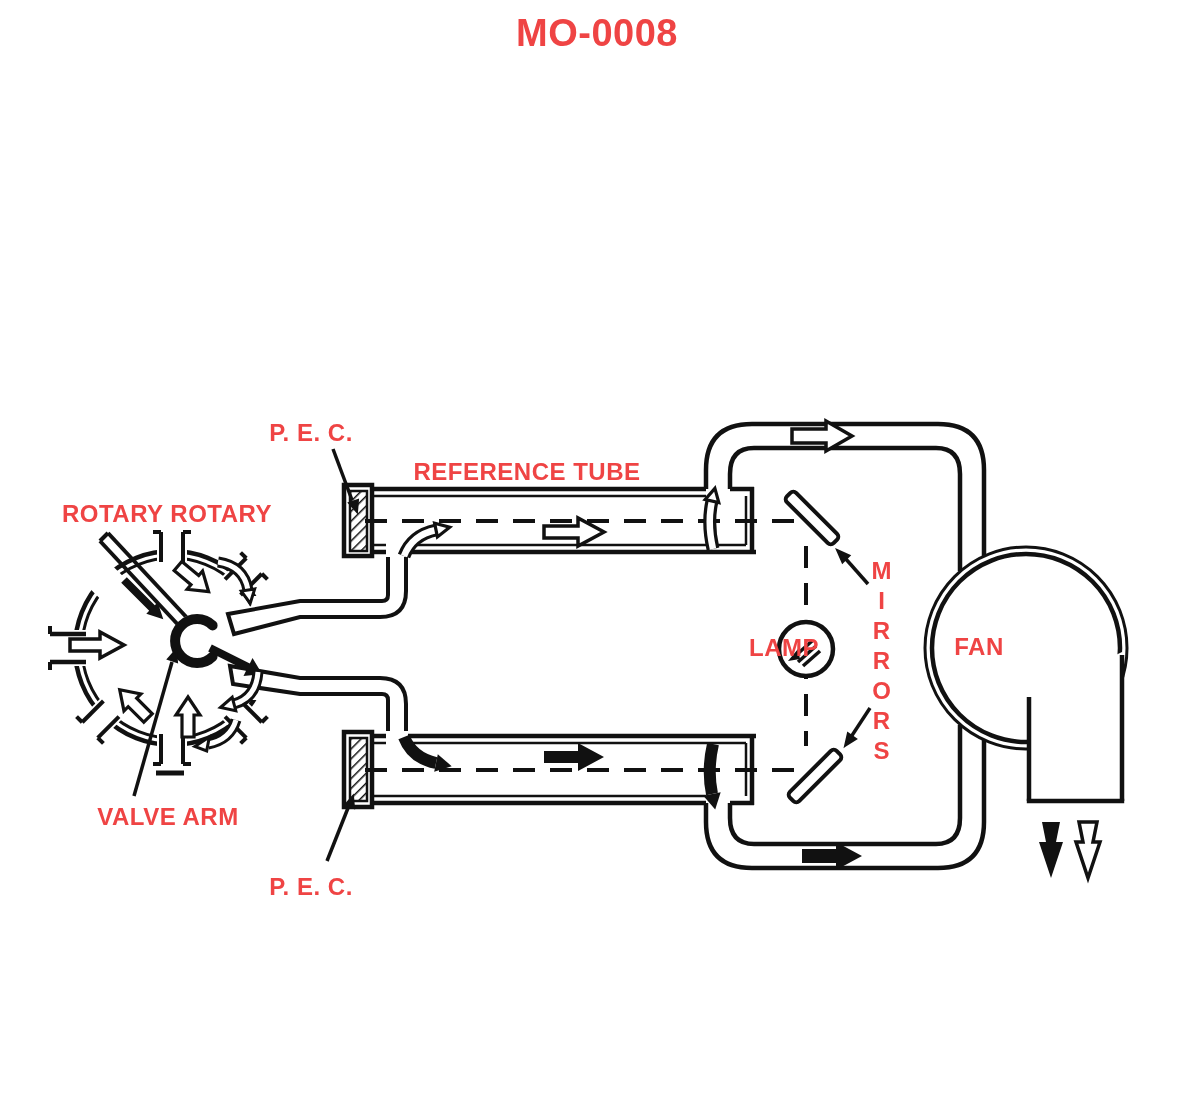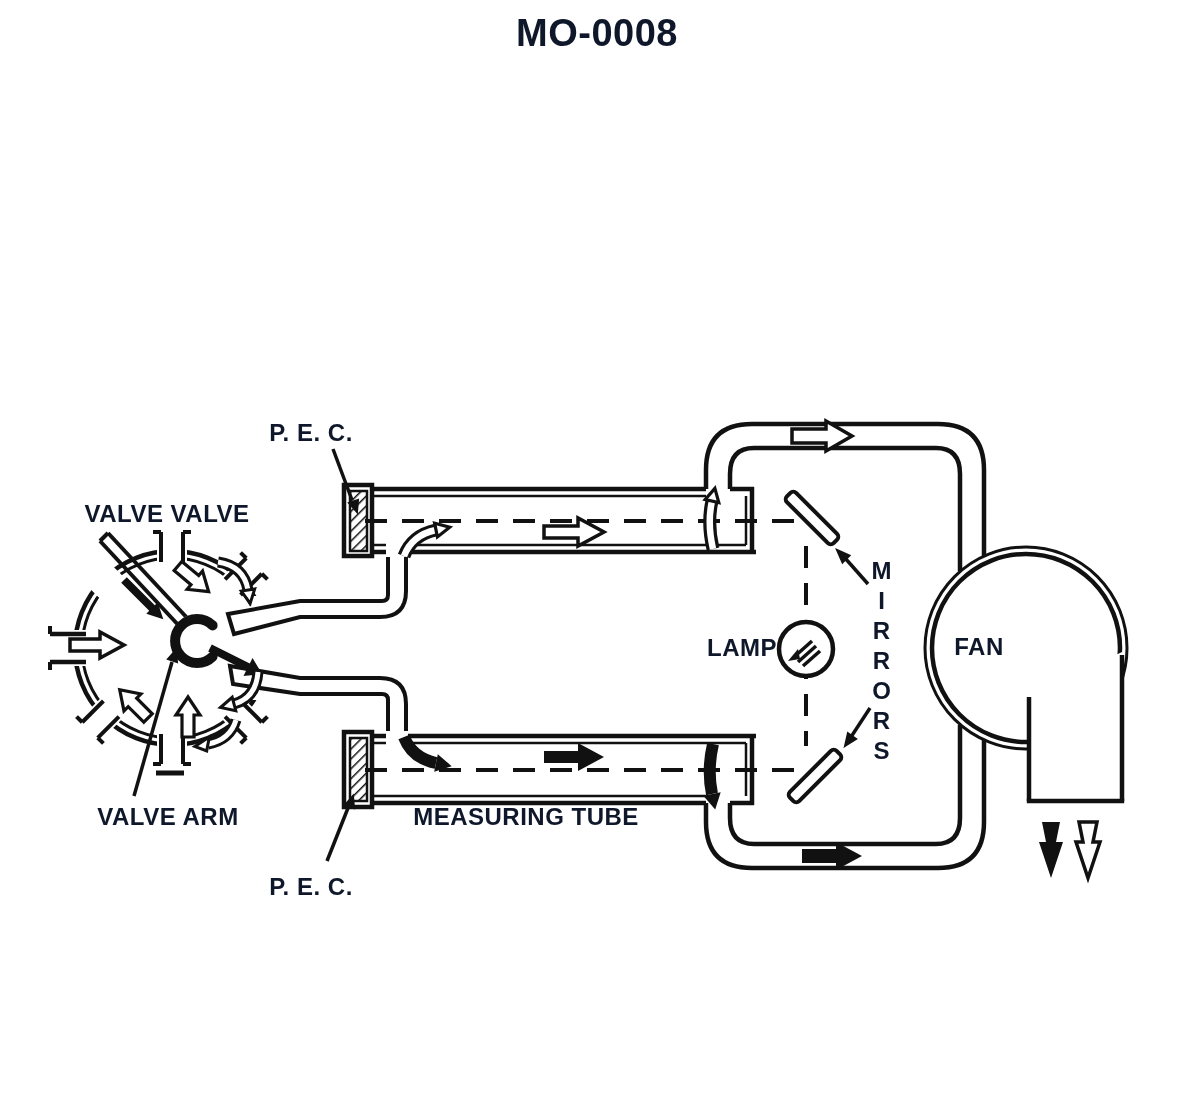--- a/index.html
+++ b/index.html
@@ -1,20 +1,20 @@
 <!DOCTYPE html>
 <html><head>
 <meta charset="utf-8">
 <style>
   html,body{margin:0;padding:0;background:#fff;}
   #stage{position:relative;width:1200px;height:1119px;background:#fff;overflow:hidden;
          font-family:"Liberation Sans","DejaVu Sans",sans-serif;color:#111;}
   #art{position:absolute;left:0;top:0;}
   .lbl{position:absolute;transform:translate(-50%,-50%);font-weight:700;font-size:24px;
-       letter-spacing:0.5px;white-space:nowrap;color:#0f172a;}
+       letter-spacing:0.5px;white-space:nowrap;color:#ef4444;}
   .title{font-size:38px;letter-spacing:0.5px;}
   .vert{transform:translateX(-50%);writing-mode:vertical-rl;text-orientation:upright;
         letter-spacing:3px;line-height:1;}
 </style>
 </head>
 <body>
 
 <div id="stage">
 
 <svg id="art" width="1200" height="1119" viewBox="0 0 1200 1119">
@@ -218,21 +218,21 @@
     <polygon points="176,650 177,662 168,659" fill="#111" stroke-width="2"></polygon>
     <line x1="868" y1="584" x2="845" y2="558"></line>
     <polygon points="837,550 849.5,555.5 842.5,562.5" fill="#111" stroke-width="2"></polygon>
     <line x1="870" y1="708" x2="849" y2="740"></line>
     <polygon points="845,746 856.1,738.9 847.9,733.1" fill="#111" stroke-width="2"></polygon>
   </g>
 </svg>
 
 <div class="lbl title" style="left:597px;top:33px">MO-0008</div>
 <div class="lbl" style="left:311px;top:433px">P. E. C.</div>
-<div class="lbl" style="left:167px;top:514px">VALVE VALVE</div>
-<div class="lbl" style="left:742px;top:648px">LAMP</div>
+<div class="lbl" style="left:527px;top:472px">REFERENCE TUBE</div>
+<div class="lbl" style="left:167px;top:514px">ROTARY ROTARY</div>
+<div class="lbl" style="left:784px;top:648px">LAMP</div>
 <div class="lbl vert" style="left:881px;top:557px">MIRRORS</div>
 <div class="lbl" style="left:979px;top:647px">FAN</div>
 <div class="lbl" style="left:168px;top:817px">VALVE ARM</div>
-<div class="lbl" style="left:526px;top:817px">MEASURING TUBE</div>
 <div class="lbl" style="left:311px;top:887px">P. E. C.</div>
 
 </div>
 
 </body></html>

